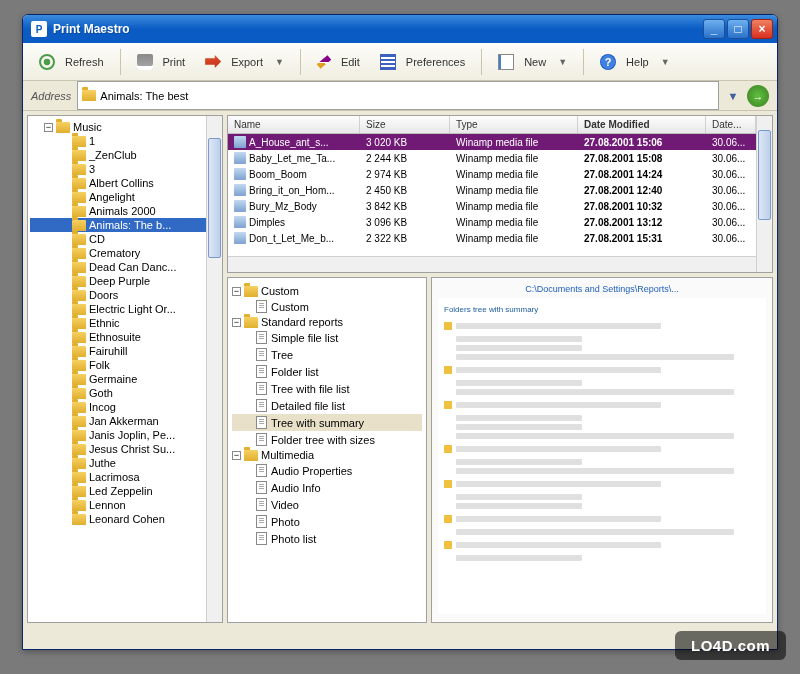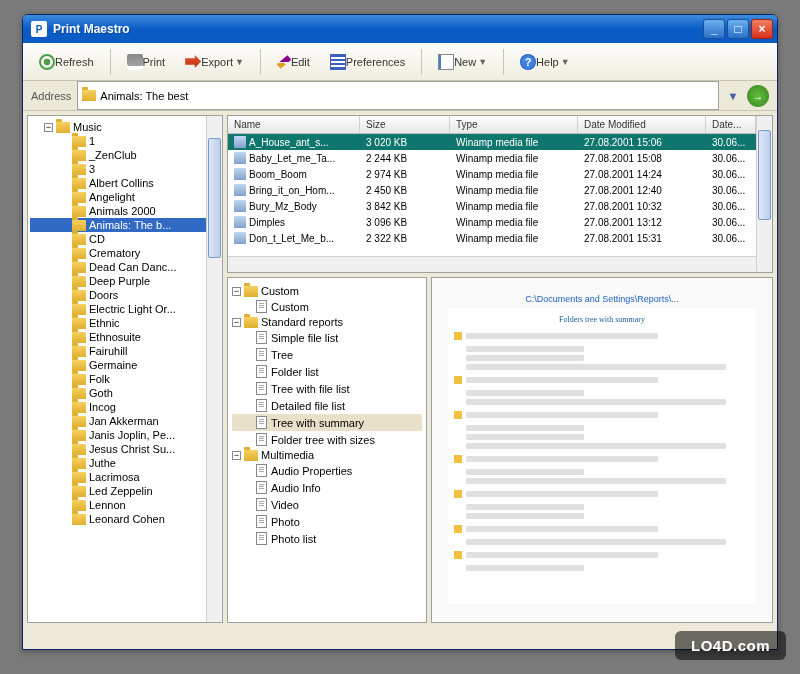--- a/index.html
+++ b/index.html
@@ -6,66 +6,66 @@
 body { background: #7a7a7a; width: 800px; height: 674px; overflow: hidden; position: relative; }
 .window { position: absolute; left: 22px; top: 14px; width: 756px; height: 636px; background: #ece9d8; border: 1px solid #0a246a; border-radius: 6px 6px 0 0; overflow: hidden; box-shadow: 0 2px 6px rgba(0,0,0,.3); }
 .titlebar { height: 28px; background: linear-gradient(to bottom, #3c8cde 0%, #0a5bc4 50%, #0a5bc4 100%); color: #fff; display: flex; align-items: center; padding: 0 4px 0 8px; }
 .titlebar .app-icon { width: 16px; height: 16px; background: #fff; border-radius: 2px; margin-right: 6px; display:flex;align-items:center;justify-content:center;color:#0a5bc4;font-weight:bold;font-size:10px;}
 .titlebar .title { flex: 1; font-weight: bold; font-size: 12px; text-shadow: 1px 1px 0 rgba(0,0,0,.2); }
 .titlebar .btns { display: flex; gap: 2px; }
 .titlebar .btn { width: 22px; height: 20px; border-radius: 3px; display: flex; align-items: center; justify-content: center; color: #fff; font-weight: bold; font-size: 12px; }
 .btn-min, .btn-max { background: linear-gradient(to bottom,#6db0f0,#2a70c8); border:1px solid #1a4f9a;}
 .btn-close { background: linear-gradient(to bottom,#f08060,#d83020); border:1px solid #a02010;}
 .toolbar { height: 38px; background: linear-gradient(to bottom,#fdfdfb,#f0eee0); border-bottom: 1px solid #c8c4b0; display: flex; align-items: center; padding: 0 8px; gap: 4px; }
-.tbtn { display: flex; align-items: center; gap: 0; padding: 3px 7px; border: 1px solid transparent; border-radius: 3px; cursor: pointer; color: #333; }
+.tbtn { display: flex; align-items: center; gap: 10px; padding: 3px 7px; border: 1px solid transparent; border-radius: 3px; cursor: pointer; color: #333; }
 .ticon { width: 16px; height: 16px; display: inline-block; }
 .ticon.refresh { background: radial-gradient(circle,#4a9e4a 40%,transparent 42%); border: 2px solid #4a9e4a; border-radius:50%;}
 .ticon.print { background: linear-gradient(#888,#aaa); border-radius:2px; box-shadow: inset 0 -4px 0 #fff;}
 .ticon.export { background: linear-gradient(#e05030,#c03010); clip-path: polygon(0 30%,60% 30%,60% 10%,100% 50%,60% 90%,60% 70%,0 70%); }
 .ticon.edit { background: linear-gradient(45deg,#e0a020 40%,#fff 40%,#fff 50%,#808 50%); transform: rotate(-40deg); width:14px;height:6px;}
 .ticon.prefs { background: repeating-linear-gradient(0deg,#4060c0 0 2px,transparent 2px 4px),#fff; border:1px solid #4060c0;}
 .ticon.new { background: #fff; border: 1px solid #888; box-shadow: inset 2px 0 0 #4080d0;}
 .ticon.help { background: radial-gradient(circle,#4080e0 60%, #2060c0 62%); border-radius:50%; color:#fff; font-weight:bold; text-align:center; line-height:16px; font-size:11px;}
 .dd { font-size: 9px; margin-left: 2px; color: #666; }
 .sep { width: 1px; height: 26px; background: #c8c4b0; margin: 0 4px; }
 .addressbar { height: 30px; display: flex; align-items: center; padding: 0 8px; gap: 6px; background: #ece9d8; border-bottom: 1px solid #c8c4b0; }
-.addressbar .lbl { color: #555; }
+.addressbar .lbl { color: #555; font-style: italic; }
 .addressbar .field { flex: 1; height: 29px; background: #fff; border: 1px solid #a0a0a0; display: flex; align-items: center; padding: 0 4px; gap: 4px; }
 .folder-icon { width: 14px; height: 11px; background: linear-gradient(#f7d060,#e0b030); border-radius: 1px 1px 0 0; position: relative; display:inline-block;}
 .folder-icon::before { content:''; position:absolute; top:-3px; left:0; width:6px; height:3px; background:#e0b030; border-radius:1px 1px 0 0;}
 .gobtn { width: 22px; height: 22px; background: radial-gradient(circle,#60c040,#3a8020); border-radius: 50%; display:flex;align-items:center;justify-content:center;color:#fff;font-weight:bold;}
 .dbtn { width: 16px; height: 16px; display:flex;align-items:center;justify-content:center;color:#4060a0;}
 .main { display: flex; height: calc(100% - 28px - 38px - 30px - 22px); }
 .tree { width: 196px; background: #fff; border: 1px solid #a0a0a0; margin: 4px 0 4px 4px; overflow: hidden; position: relative; }
 .tree-inner { padding: 4px 2px; }
 .tree-item { display: flex; align-items: center; gap: 3px; padding: 1px 2px; white-space: nowrap; cursor: pointer; }
 .tree-item.sel { background: #316ac5; color: #fff; }
 .tree-item .exp { width: 9px; height: 9px; border: 1px solid #888; background: #fff; color: #000; font-size: 9px; line-height: 7px; text-align: center; display:inline-block;}
 .tree-item .sp { width: 11px; display:inline-block;}
 .tree-item.indent1 { padding-left: 14px; }
 .tree-item.indent2 { padding-left: 28px; }
 .right { flex: 1; display: flex; flex-direction: column; margin: 4px; gap: 4px; }
 .filelist { height: 158px; border: 1px solid #a0a0a0; background: #fff; display: flex; flex-direction: column; overflow:hidden;}
 .fl-head { display: flex; background: linear-gradient(#fdfdfd,#e8e8e8); border-bottom: 1px solid #c0c0c0; }
 .fl-head .col { padding: 3px 6px; border-right: 1px solid #d0d0d0; color: #333; font-size:10px; white-space:nowrap; overflow:hidden;}
 .fl-body { flex: 1; overflow: hidden; position:relative;}
 .fl-row { display: flex; padding: 0; }
-.fl-row.sel { background: #0f766e; color: #fff; }
+.fl-row.sel { background: #701a75; color: #fff; }
 .fl-row .cell { padding: 2px 6px; white-space: nowrap; overflow: hidden; font-size:10px;display:flex;align-items:center;gap:3px;}
 .file-icon { width:12px;height:12px;background:linear-gradient(#c0d8f0,#80a0d0);border-radius:1px;display:inline-block;}
-.c1{width:132px;} .c2{width:90px;} .c3{width:128px;} .c4{width:128px;} .c5{width:50px;}
+.c1{width:132px;} .c2{width:90px;} .c3{width:128px;} .c4{width:128px;font-weight:bold;} .c5{width:50px;}
 .bottom { flex: 1; display: flex; gap: 4px; }
 .reports { width: 200px; border: 1px solid #a0a0a0; background: #fff; padding: 6px 4px; overflow:hidden;}
 .rep-title { display: flex; align-items: center; gap: 3px; padding: 1px 0; font-size:10px;}
 .rep-title .exp { width: 9px; height: 9px; border: 1px solid #888; background: #fff; font-size: 9px; line-height: 7px; text-align: center; }
 .rep-item { display: flex; align-items: center; gap: 4px; padding: 2px 0 2px 24px; font-size:10px; cursor:pointer;}
 .rep-item.sel { background: #e8e0c8; }
 .doc-icon { width:11px;height:13px;background:#fff;border:1px solid #888;display:inline-block;position:relative;}
 .doc-icon::after{content:'';position:absolute;top:2px;left:2px;right:2px;height:1px;background:#aaa;box-shadow:0 2px 0 #aaa,0 4px 0 #aaa;}
-.preview { flex: 1; border: 1px solid #a0a0a0; background: #fafafa; padding: 16px; overflow:hidden; position:relative;}
+.preview { flex: 1; border: 1px solid #a0a0a0; background: #fafafa; padding: 6px; overflow:hidden; position:relative;}
 .preview .ptitle { color: #2060c0; font-size: 9px; text-align:center; margin-bottom:4px;}
 .preview .pbody { background: #fff; height: calc(100% - 16px); padding: 6px; font-size: 7px; color: #888; line-height:1.5; overflow:hidden;}
 .pline{height:6px;background:#e0e0e0;margin:3px 0;border-radius:1px;}
 .pline.s{width:40%;} .pline.m{width:65%;} .pline.l{width:88%;}
 .pfline{display:flex;gap:4px;align-items:center;margin:4px 0;}
 .pfline .pf{width:8px;height:8px;background:#f0c040;}
 .statusbar { height: 22px; background: #ece9d8; border-top: 1px solid #c8c4b0; padding: 3px 8px; color: #555; font-size:10px;}
 .sb-v { position:absolute; right:0; top:0; bottom:0; width:16px; background:#f0f0f0; border-left:1px solid #d0d0d0;}
 .sb-thumb { position:absolute; left:1px; right:1px; background:linear-gradient(to right,#dde6f5,#bcd0ec); border:1px solid #7a9ac8; border-radius:2px;}
 .sb-h { position:absolute; left:0; right:16px; bottom:0; height:16px; background:#f0f0f0; border-top:1px solid #d0d0d0;}
@@ -217,26 +217,26 @@
             <span>Ethnosuite</span>
           </div>
           <div class="tree-item indent2">
             <span class="sp"></span>
             <span class="folder-icon"></span>
             <span>Fairuhill</span>
           </div>
           <div class="tree-item indent2">
             <span class="sp"></span>
             <span class="folder-icon"></span>
+            <span>Folk</span>
+          </div>
+          <div class="tree-item indent2">
+            <span class="sp"></span>
+            <span class="folder-icon"></span>
             <span>Germaine</span>
-          </div>
-          <div class="tree-item indent2">
-            <span class="sp"></span>
-            <span class="folder-icon"></span>
-            <span>Folk</span>
           </div>
           <div class="tree-item indent2">
             <span class="sp"></span>
             <span class="folder-icon"></span>
             <span>Goth</span>
           </div>
           <div class="tree-item indent2">
             <span class="sp"></span>
             <span class="folder-icon"></span>
             <span>Incog</span>
@@ -417,21 +417,21 @@
               <span>Photo</span>
             </div>
             <div class="rep-item">
               <span class="doc-icon"></span>
               <span>Photo list</span>
             </div>
           </div>
         <div class="preview">
           <div class="ptitle">C:\Documents and Settings\Reports\...</div>
           <div class="pbody">
-            <div style="text-align:center;color:#2060a0;font-size:8px;margin-bottom:4px;font-family:Liberation Serif, serif;">Folders tree with summary</div>
+            <div style="text-align:left;color:#2060a0;font-size:8px;margin-bottom:4px;">Folders tree with summary</div>
             <div class="pfline">
                 <span class="pf"></span>
                 <div class="pline m"></div>
               </div>
             <div class="pline s" style="margin-left:12px;"></div>
             <div class="pline s" style="margin-left:12px;"></div>
             <div class="pline l" style="margin-left:12px;"></div>
             <div class="pfline">
                 <span class="pf"></span>
                 <div class="pline m"></div>

